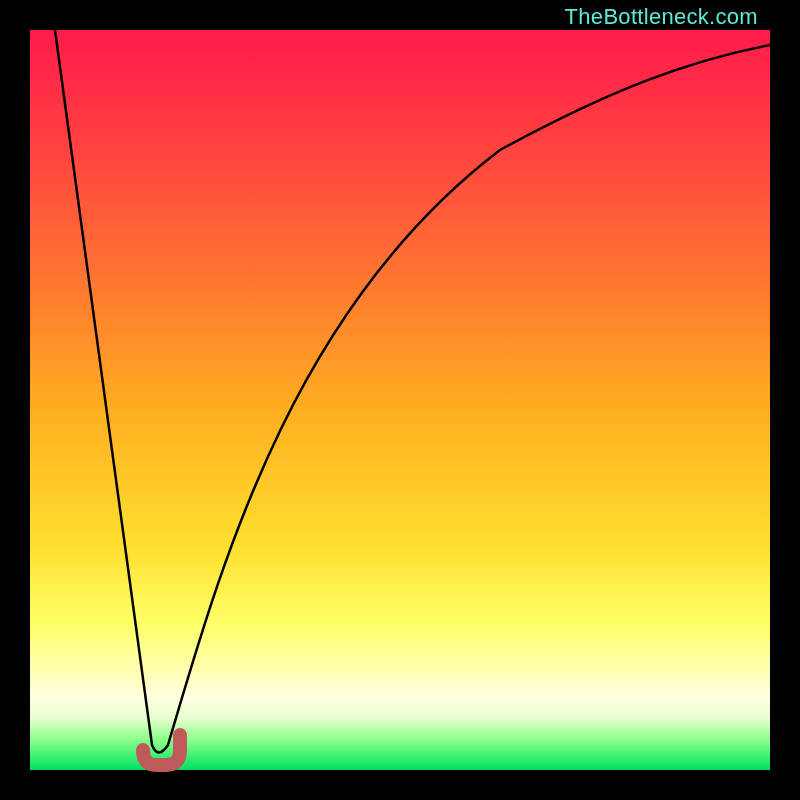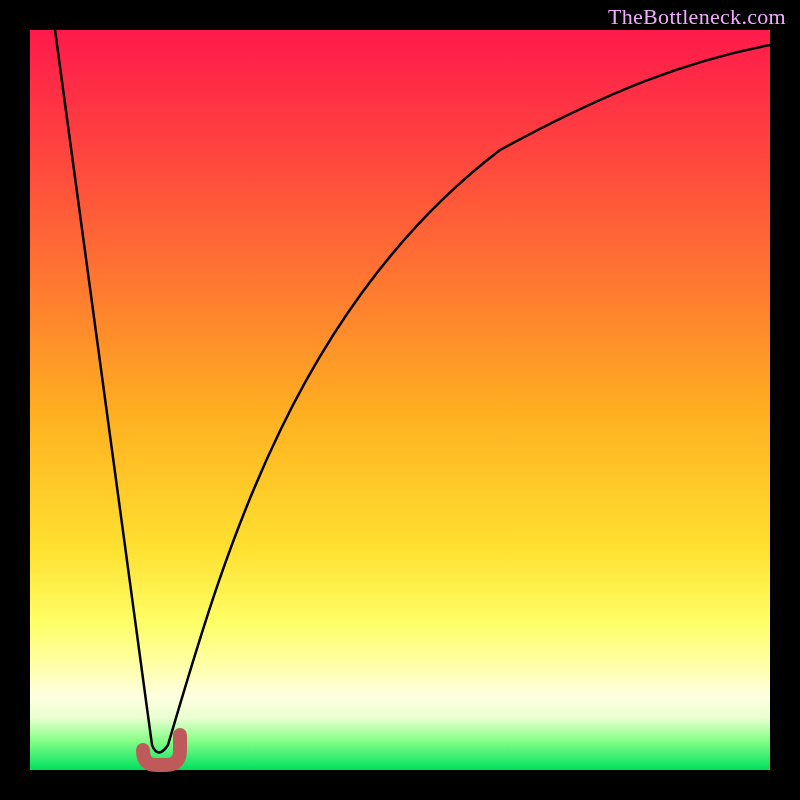--- a/index.html
+++ b/index.html
@@ -34,23 +34,23 @@
       #ffffaa 86%,
       #ffffe0 90%,
       #e8ffd0 93%,
       #88ff88 96%,
       #00e060 100%
     );
   }
   .attribution {
     position: absolute;
     top: 4px;
-    right: 14px;
-    color: #f0abfc;
-    font-family: Liberation Serif, serif;
+    right: 42px;
+    color: #5eead4;
+    font-family: Liberation Sans, sans-serif;
     font-size: 22px;
     letter-spacing: 0.3px;
   }
   svg.curve {
     position: absolute;
     top: 0;
     left: 0;
     width: 740px;
     height: 740px;
     overflow: visible;

